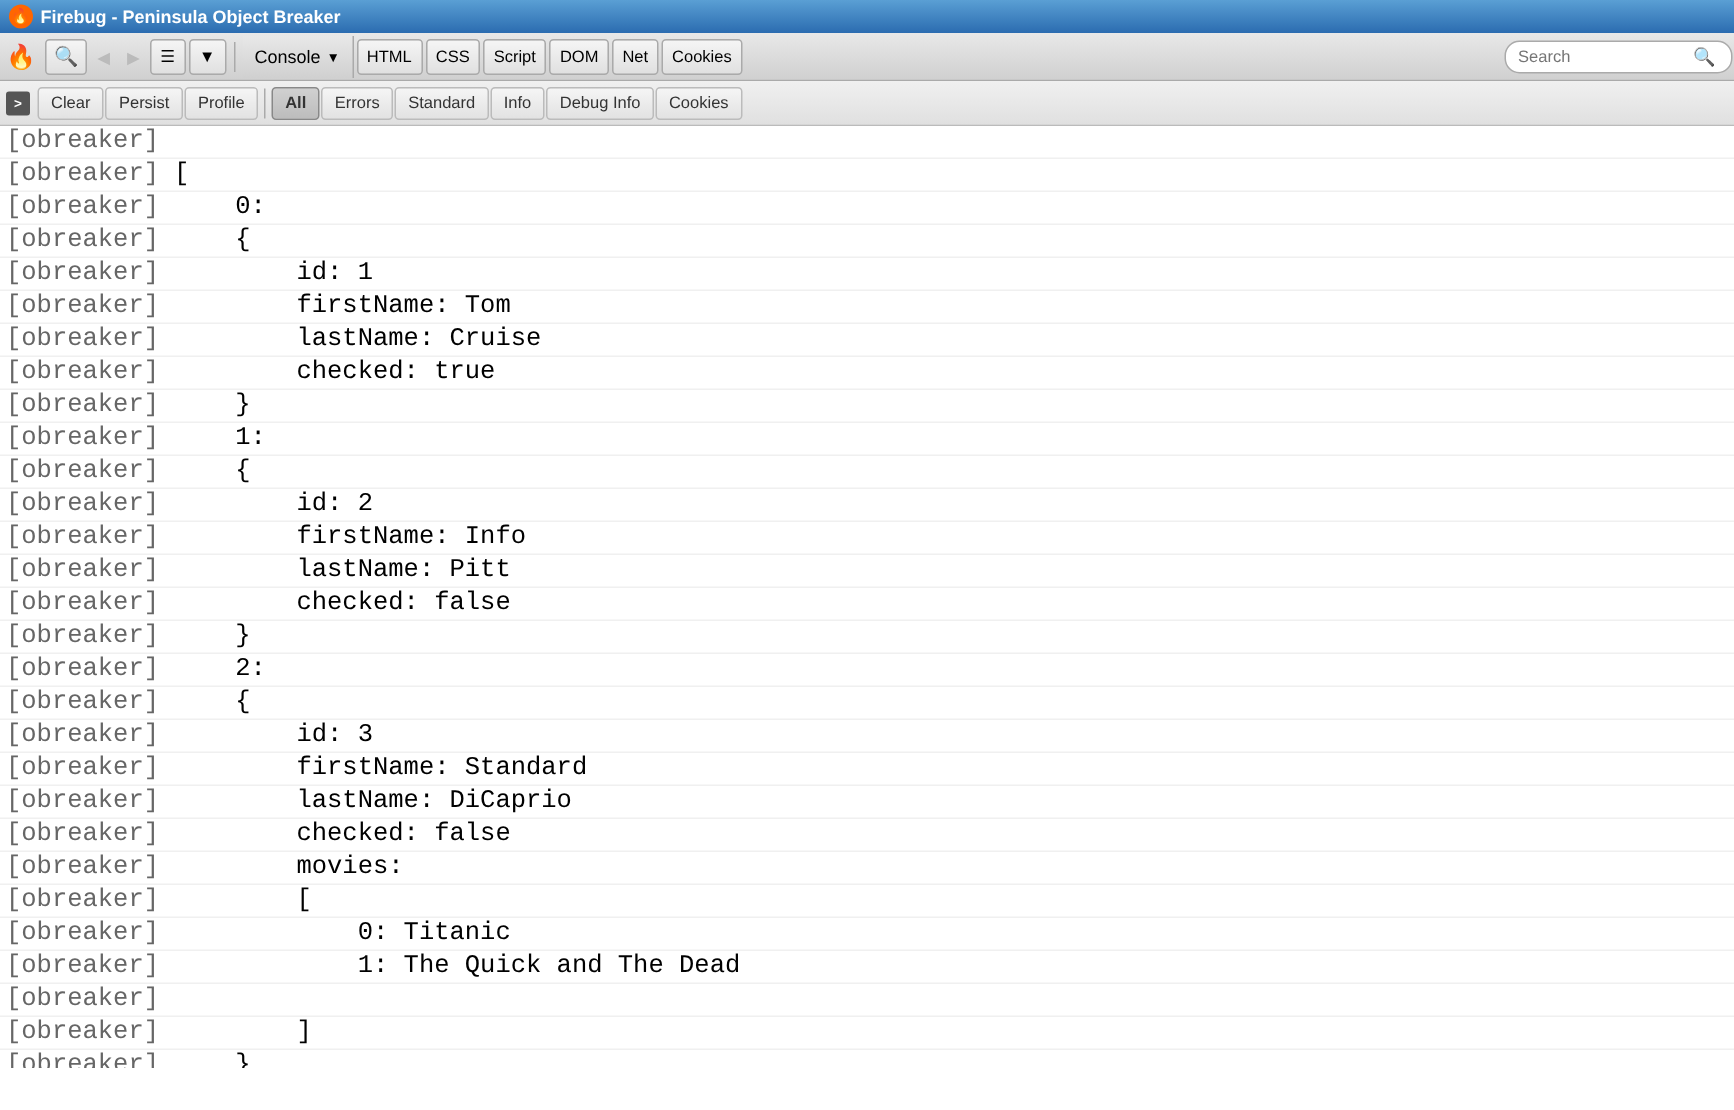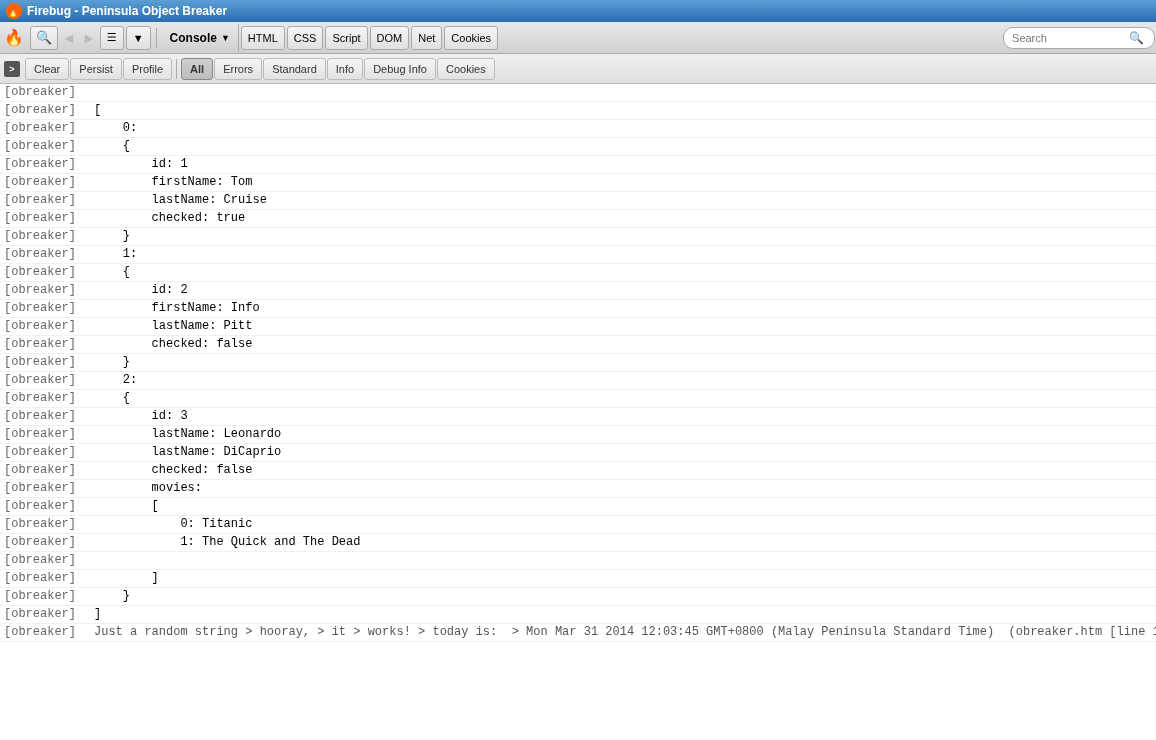--- a/index.html
+++ b/index.html
@@ -48,21 +48,21 @@
     .nav-arrow { font-size: 14px; color: #555; cursor: pointer; }
     .nav-arrow.disabled { color: #bbb; cursor: default; }
     .console-tab-dropdown {
       height: 28px;
       padding: 0 8px;
       display: flex; align-items: center;
       font-size: 12px;
       cursor: pointer;
       border-right: 1px solid #aaa;
       background: linear-gradient(to bottom, #e8e8e8, #d0d0d0);
-      font-weight: bold;
+      font-weight: normal;
     }
 
     
     #filter-toolbar {
       background: linear-gradient(to bottom, #f0f0f0, #e0e0e0);
       height: 30px;
       display: flex;
       align-items: center;
       padding: 0 4px;
       border-bottom: 1px solid #bbb;
@@ -103,21 +103,21 @@
       font-size: 11px;
       background: #fff;
     }
 
     
     #log-content {
       background: #fff;
       overflow-y: auto;
       height: calc(740px - 22px - 32px - 28px - 30px);
       font-family: 'Courier New', Courier, monospace;
-      font-size: 12px;
+      font-size: 17px;
     }
     .log-row {
       display: flex;
       border-bottom: 1px solid #f0f0f0;
       min-height: 18px;
       align-items: flex-start;
       padding: 0;
     }
     .log-prefix {
       color: #666;
@@ -260,21 +260,21 @@
     <div class="log-row">
       <span class="log-prefix">[obreaker]</span>
       <span class="log-value">    {</span>
     </div>
     <div class="log-row">
       <span class="log-prefix">[obreaker]</span>
       <span class="log-value">        id: 3</span>
     </div>
     <div class="log-row">
       <span class="log-prefix">[obreaker]</span>
-      <span class="log-value">        lastName: Leonardo</span>
+      <span class="log-value">        firstName: Standard</span>
     </div>
     <div class="log-row">
       <span class="log-prefix">[obreaker]</span>
       <span class="log-value">        lastName: DiCaprio</span>
     </div>
     <div class="log-row">
       <span class="log-prefix">[obreaker]</span>
       <span class="log-value">        checked: false</span>
     </div>
     <div class="log-row">

